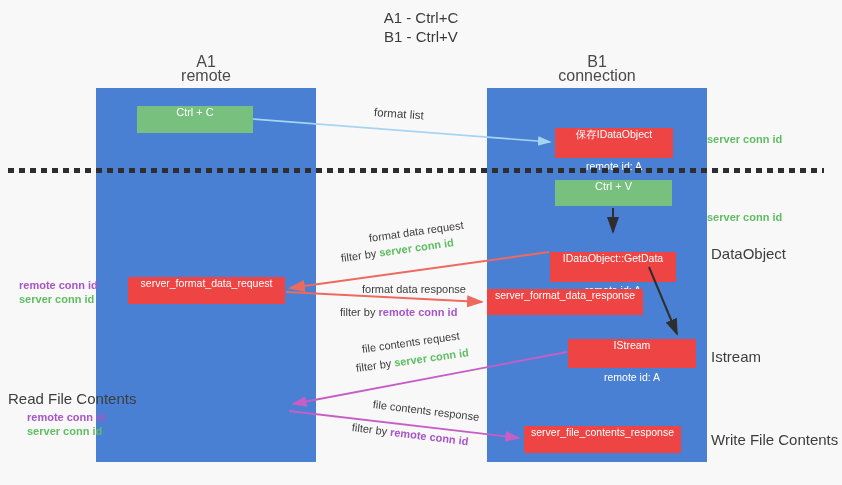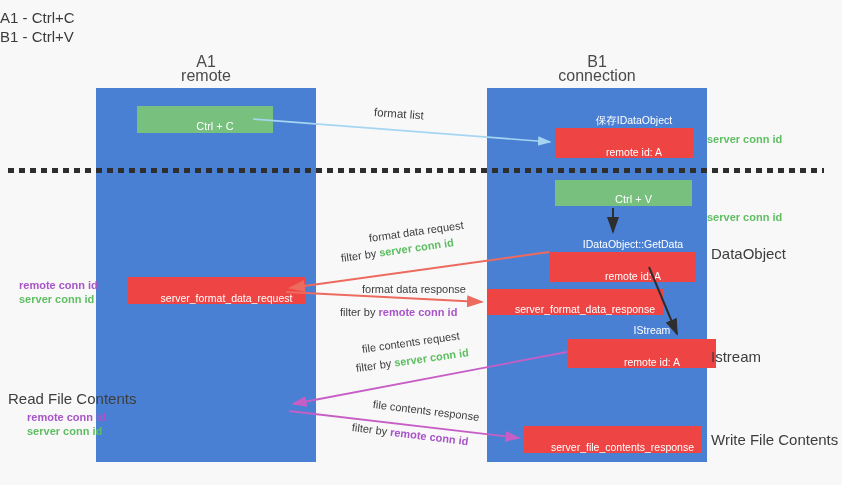--- a/index.html
+++ b/index.html
@@ -1,38 +1,38 @@
 <!DOCTYPE html>
 <html><head>
 <meta charset="utf-8">
 <style>
   html,body{margin:0;padding:0;background:#f8f8f9;}
   .canvas{
     position:relative;width:842px;height:485px;overflow:hidden;
     font-family:"Liberation Sans", sans-serif;color:#3d3d3d;background:#f8f8f9;
   }
   .title{
-    position:absolute;top:8px;left:0;width:842px;text-align:left;
+    position:absolute;top:8px;left:0;width:842px;text-align:center;
     font-size:15px;line-height:19px;color:#3a3a3a;z-index:6;
   }
   .col-header{
     position:absolute;top:55px;width:220px;text-align:center;
     font-size:16px;line-height:14px;color:#4a4a4a;z-index:6;
   }
   .column{
     position:absolute;top:88px;width:220px;height:374px;background:#4a80d4;z-index:1;
   }
   .dotted{
     position:absolute;top:168px;left:8px;width:816px;height:5px;z-index:5;
     background:repeating-linear-gradient(to right,#2e2e2e 0 6px,transparent 6px 11px);
   }
   svg.overlay{position:absolute;left:0;top:0;z-index:4;pointer-events:none;}
   .box{
-    position:absolute;display:flex;flex-direction:column;align-items:center;justify-content:flex-end;
-    color:#fff;text-align:center;z-index:3;font-size:11px;line-height:13px;padding-left:20px;
+    position:absolute;display:flex;flex-direction:column;align-items:center;justify-content:flex-start;
+    color:#fff;text-align:center;z-index:3;font-size:11px;line-height:13px;
   }
   .box.small{font-size:10.5px;line-height:12.5px;}
   .green{background:#77c07d;}
   .orange{background:#ef4444;gap:19px;}
   .flow-label{position:absolute;font-size:11px;white-space:nowrap;color:#3d3d3d;z-index:6;}
   .rot-up{transform:rotate(-8deg);transform-origin:left center;}
   .rot-dn{transform:rotate(7deg);transform-origin:left center;}
   .rot-list{transform:rotate(4deg);transform-origin:left center;}
   .green-t{color:#5fbe62;font-weight:bold;}
   .purple-t{color:#a855c8;font-weight:bold;}

